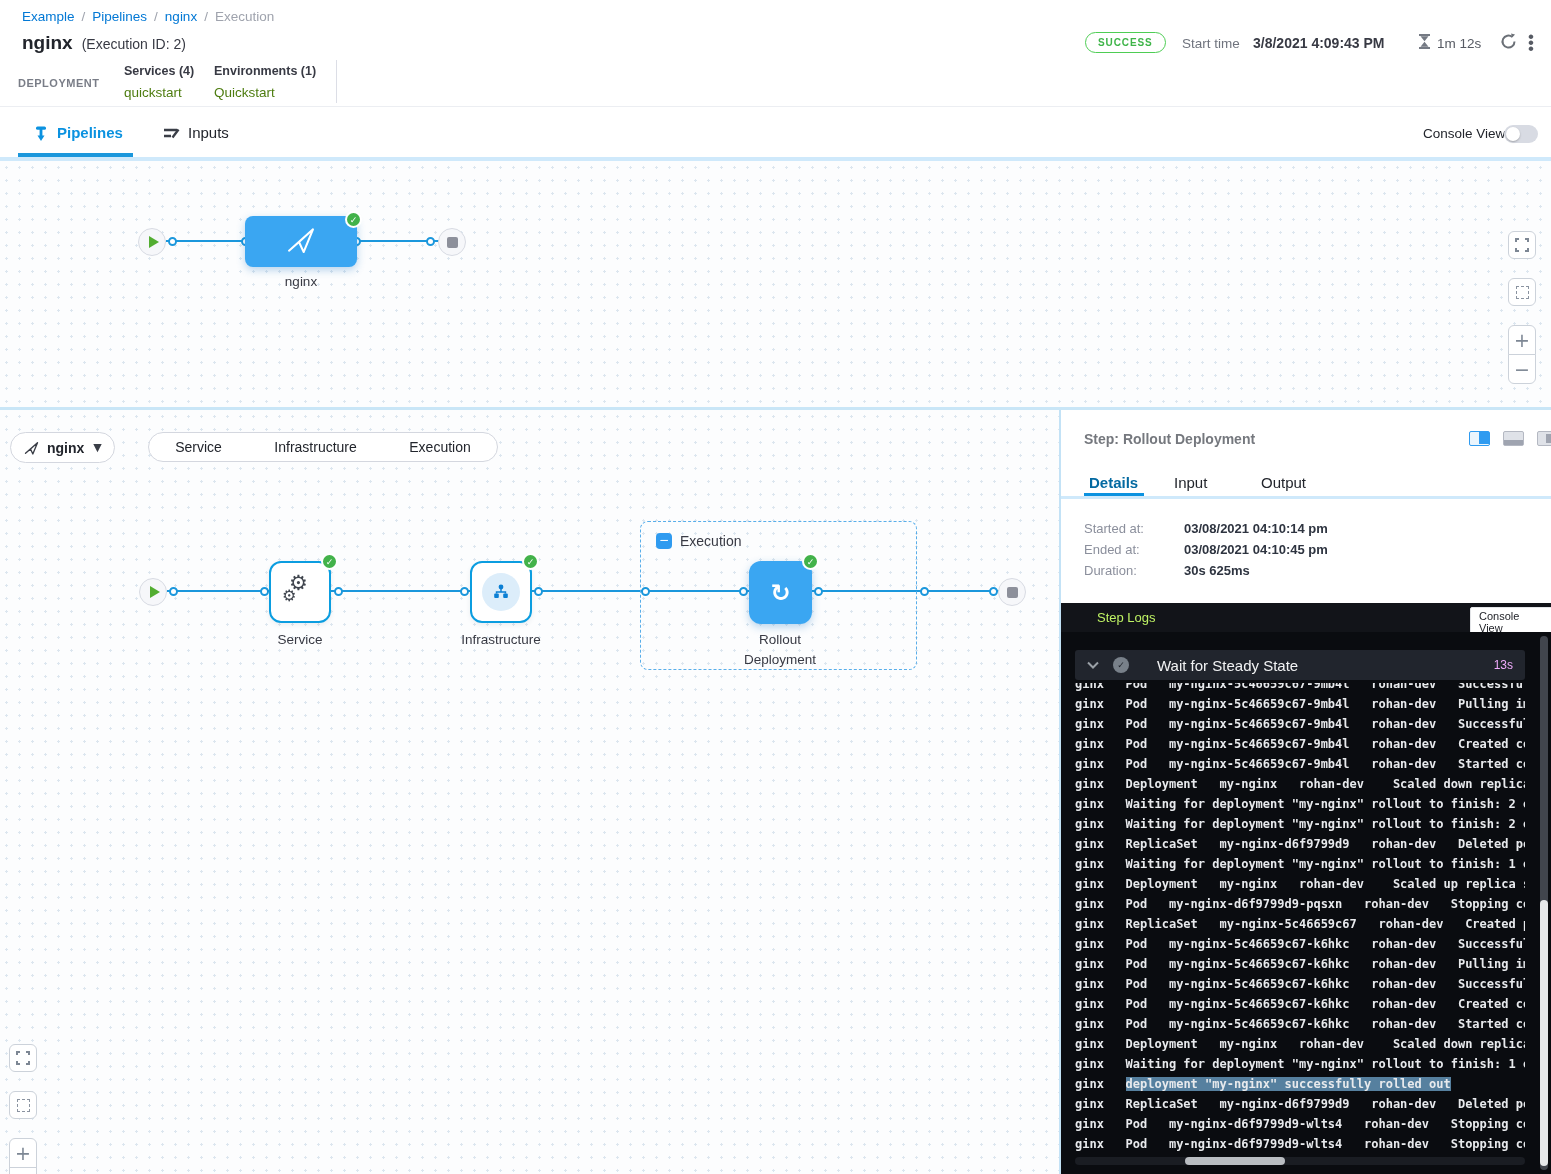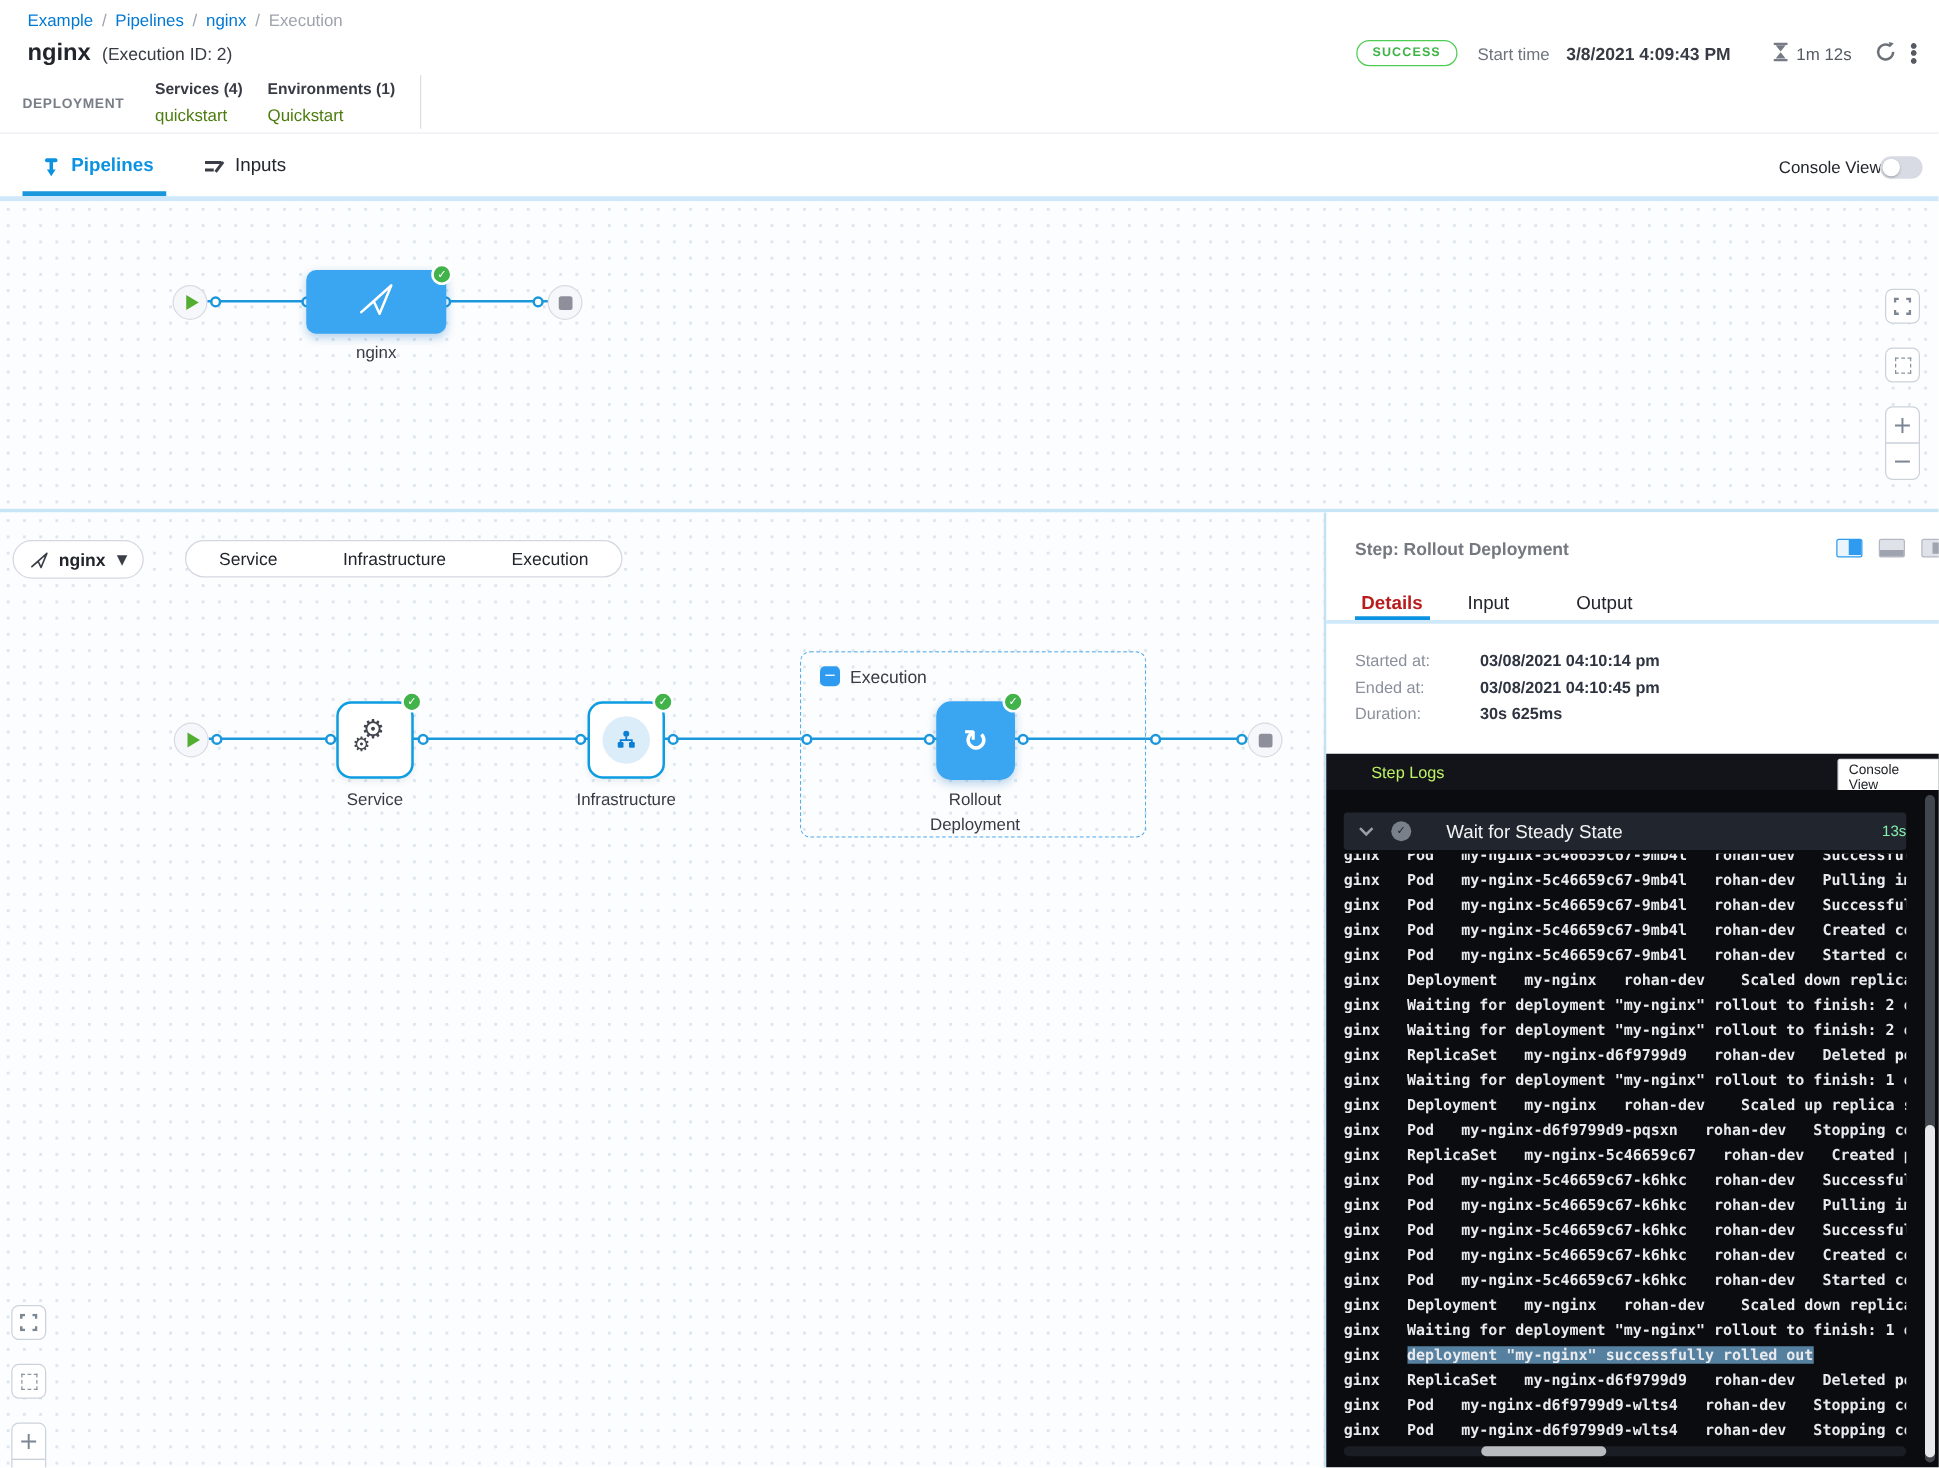--- a/index.html
+++ b/index.html
@@ -71,33 +71,33 @@
 
   .pill { background:#fff; border:1px solid #d4d7df; border-radius:16px; display:flex;
     align-items:center; }
   .pill-tab { font-size:14px; color:#22252c; }
 
   
   #panel { position:absolute; left:1059px; top:410px; width:492px; height:764px;
     background:#fff; border-left:2px solid #c3e2f6; }
   .panel-title { font-size:14px; font-weight:600; color:#75787e; }
   .lay-ico { width:21px; height:15px; border-radius:2px; position:relative; }
-  .ptab-active { font-size:15px; font-weight:600; color:#b91c1c; }
+  .ptab-active { font-size:15px; font-weight:600; color:#0369a1; }
   .ptab { font-size:15px; color:#22252c;text-align:right; }
   .det-label { font-size:13px; color:#8b8f9c; }
   .det-value { font-size:13px; font-weight:bold; color:#2e3440; }
 
   .logsbar { background:#121419; }
   .logsbar-title { font-size:13px; color:#bef264;margin-left:22px; }
   .consoleview-btn { background:#fff; border:1px solid #e3e5e8; border-radius:2px;
     font-size:11px; color:#1c1e24; padding:2px 8px; }
   #console { position:absolute; left:0; top:222px; width:492px; height:542px; background:#0a0c10; }
   .wait-hdr { background:#21252d; border-radius:3px; display:flex; align-items:center; }
   .wait-title { font-size:15px; color:#f2f3f4; }
-  .wait-dur { font-size:12px; color:#86efac; margin-left:auto; }
+  .wait-dur { font-size:12px; color:#f0abfc; margin-left:auto; margin-right:12px; }
   .wait-check { width:16px; height:16px; border-radius:50%; background:#788089; color:#21252d;
     font-size:9px; display:flex; align-items:center; justify-content:center;
     font-family:"DejaVu Sans", sans-serif; }
   .loglist { overflow:hidden; }
   .logline { font-family:"DejaVu Sans Mono", monospace; font-size:12px; font-weight:bold;
     line-height:20px; color:#e8eaed; white-space:pre; }
   .logline .hl { background:#56809f; }
   .vsb-track { background:#41454d; border-radius:4px; }
   .vsb-thumb { background:#e6e8ea; border-radius:4px; }
   .hsb-thumb { background:#b9bdc2; border-radius:4px; }

